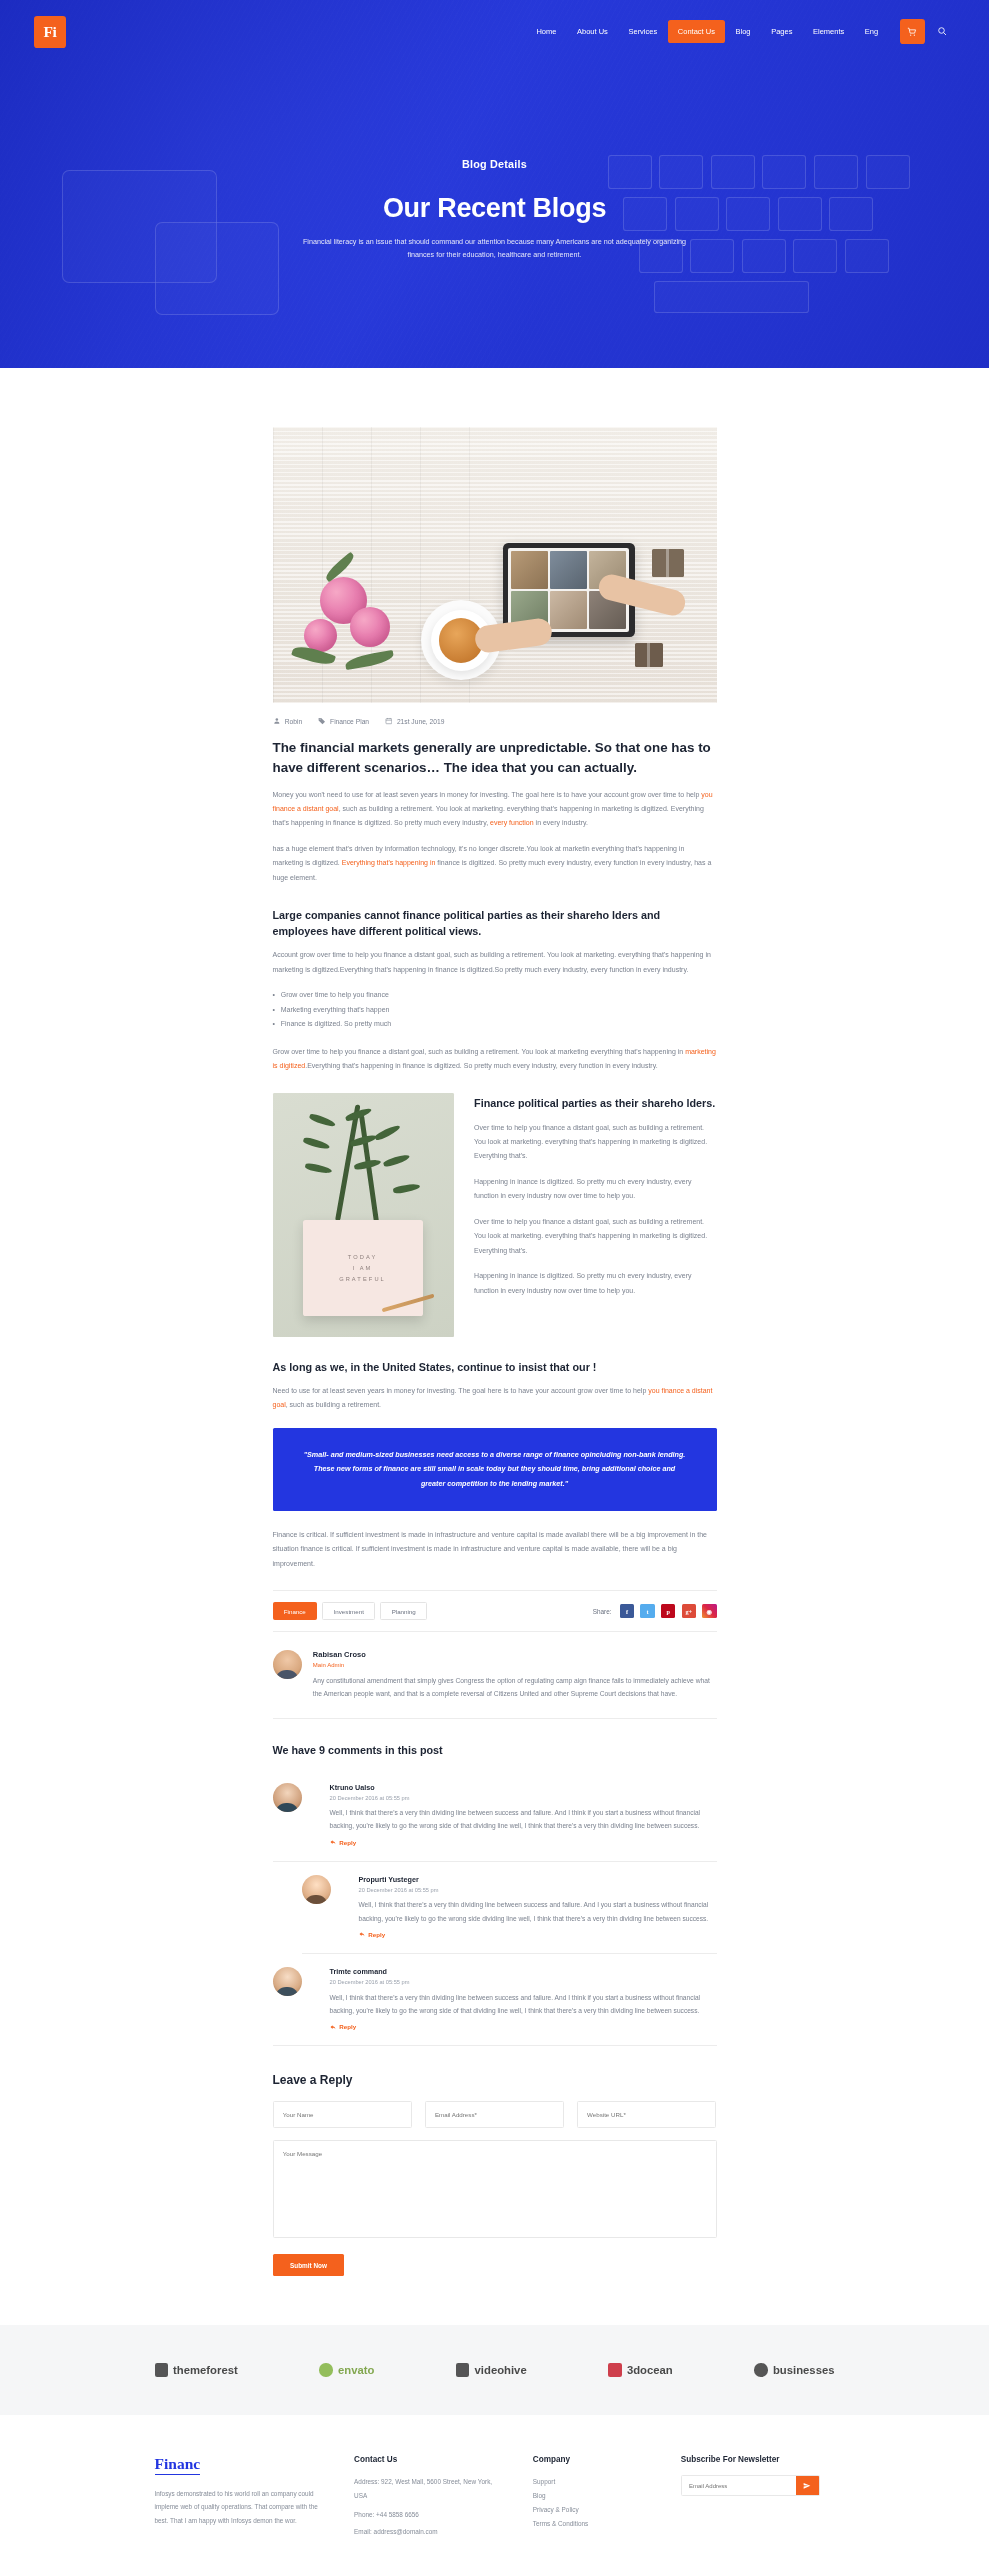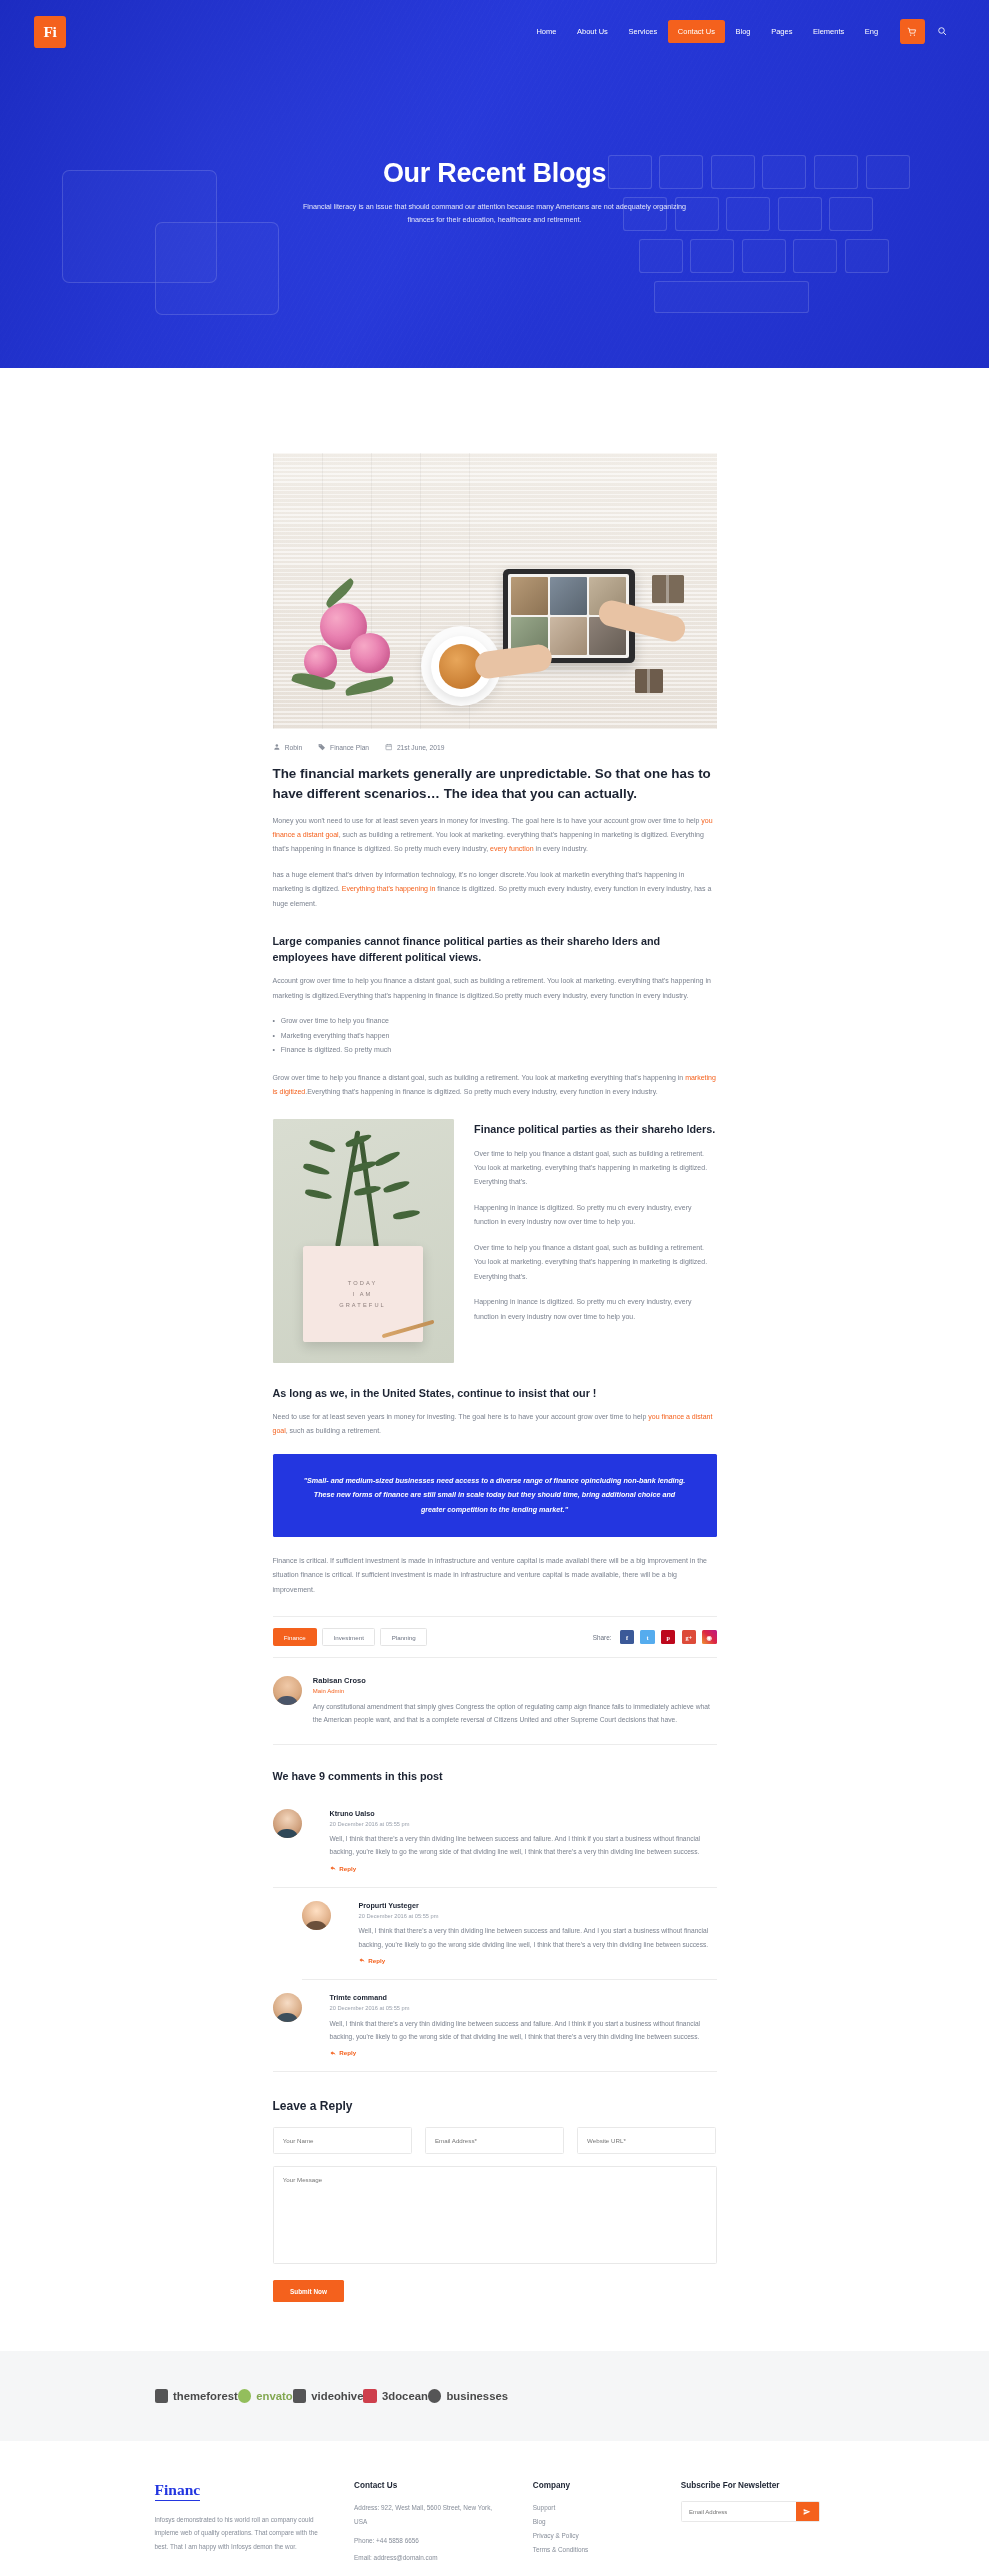--- a/index.html
+++ b/index.html
@@ -104,21 +104,21 @@
     font-size: 7.2px;
     line-height: 1.85;
     color: rgba(255,255,255,.88);
   }
 
   
   .page-wrap { width: 989px; background: #fff; }
   .blog-col {
     width: 444px;
     margin: 0 auto;
-    padding-top: 85px;
+    padding-top: 59px;
   }
 
   .feature-img {
     width: 444px; height: 276px;
     border-radius: 1.5px;
     overflow: hidden;
     position: relative;
     background: linear-gradient(180deg,#efeae4 0%, #e7e0d8 100%);
   }
   .wood {
@@ -424,21 +424,21 @@
   }
 
   
   .brands {
     margin-top: 49px;
     background: #f5f6f7;
     padding: 38px 0;
   }
   .brands-inner {
     width: 680px; margin: 0 auto;
-    display: flex; align-items: center; justify-content: flex-start;
+    display: flex; align-items: center; justify-content: space-between; gap: 40px;
   }
   .brand {
     display: flex; align-items: center; gap: 5.2px;
     color: #2b2b2b; font-size: 11.3px; font-weight: bold;
     opacity: .85;
   }
   .brand .sq { width: 13.4px; height: 13.4px; border-radius: 2.1px; flex: none; }
 
   
   footer { background: #fff; padding: 40px 0 0 0; }
@@ -526,20 +526,21 @@
       <div class="nav-icon-btn search">
         <svg width="10.3" height="10.3" viewBox="0 0 24 24" fill="none" stroke="#fff" stroke-width="2">
           <circle cx="10.5" cy="10.5" r="6.5"></circle>
           <line x1="15.5" y1="15.5" x2="21" y2="21"></line>
         </svg>
       </div>
     </div>
   </div>
 
   <div class="hero-content">
+    <div class="hero-sub">Blog Details</div>
     <div class="hero-title">Our Recent Blogs</div>
     <div class="hero-desc">Financial literacy is an issue that should command our attention because many Americans are not adequately organizing finances for their education, healthcare and retirement.</div>
   </div>
 </div>
 
 <div class="page-wrap">
   <div class="blog-col">
 
     <div class="feature-img">
       <div class="wood"></div>

